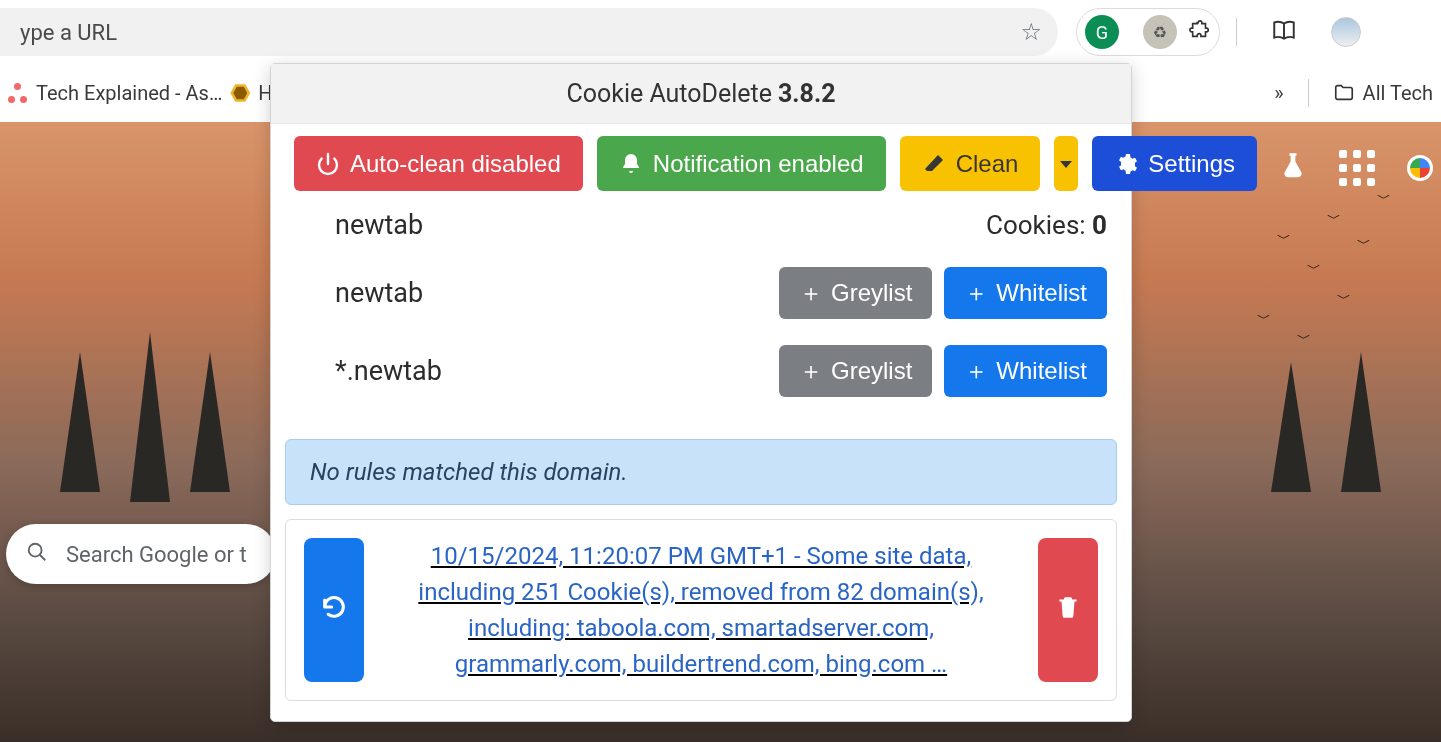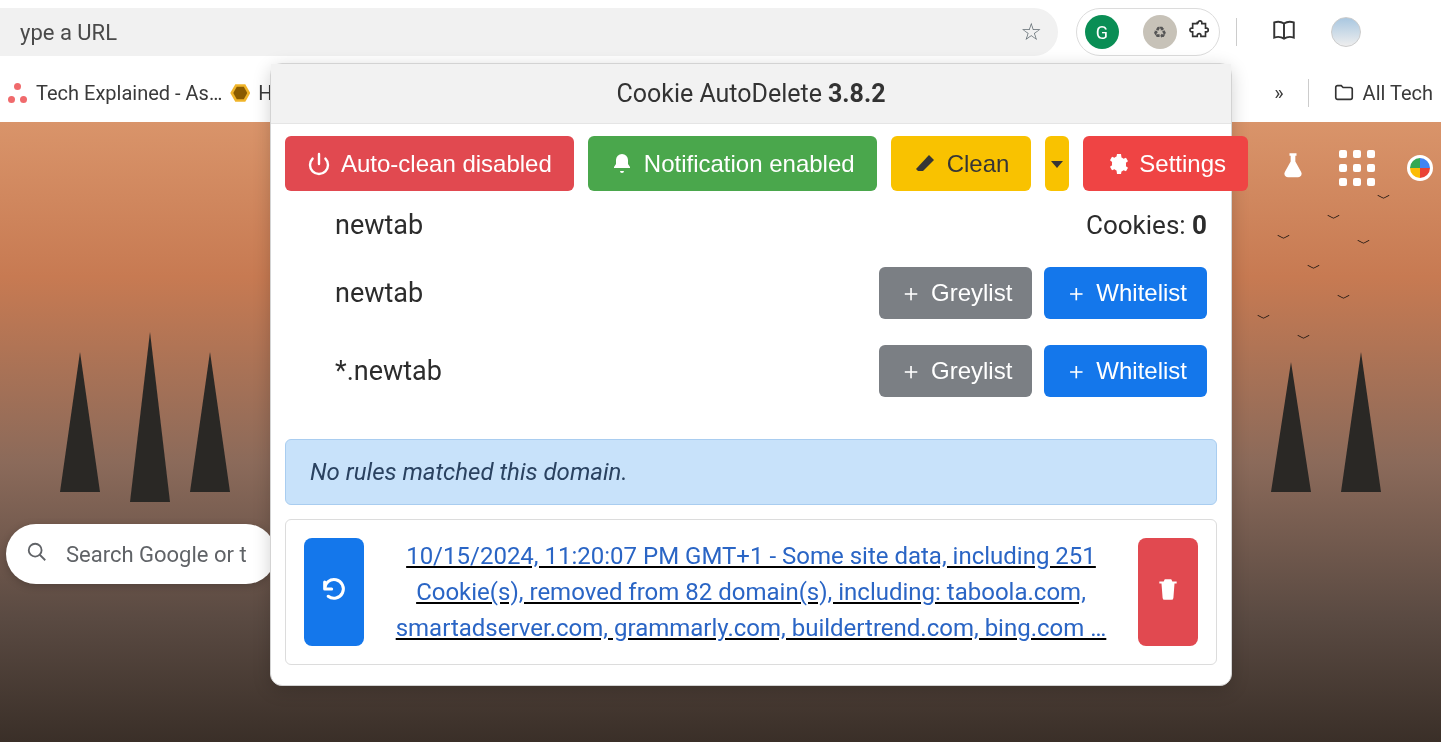--- a/index.html
+++ b/index.html
@@ -64,40 +64,40 @@
 .asana-dots{width:20px;height:20px;position:relative;}
 .asana-dots::before,.asana-dots::after{content:"";position:absolute;width:7px;height:7px;background:#f06a6c;border-radius:50%;}
 .asana-dots::before{top:0;left:6px;}
 .asana-dots::after{bottom:0;left:0;box-shadow:12px 0 0 #f06a6c;}
 .hex-ic{width:20px;height:20px;background:#f0b429;clip-path:polygon(25% 6%,75% 6%,100% 50%,75% 94%,25% 94%,0 50%);position:relative;}
 .hex-ic::after{content:"";position:absolute;inset:3px;background:#8a5b00;clip-path:inherit;}
 .bm-right{display:flex;align-items:center;gap:24px;font-size:20px;color:#3a3a3a;}
 .divider-v{width:1px;height:28px;background:#ccc;}
 
 .popup{
-  position:absolute; top:63px; left:270px; width:962px; background:#fff;
-  border:1px solid #d3d3d3; border-radius:12px; z-index:10;
+  position:absolute; top:63px; left:270px; width:862px; background:#fff;
+  border:1px solid #d3d3d3; border-radius:5px; z-index:10;
   box-shadow:0 4px 18px rgba(0,0,0,.18);
   padding-bottom:20px;
 }
 .pop-title{
   height:60px; background:#f2f2f2; display:flex;align-items:center;justify-content:center;
   font-size:25px; color:#333; border-bottom:1px solid #e5e5e5; gap:6px;
 }
 .pop-title b{font-weight:700;}
-.btn-row{display:flex;gap:14px;padding:12px 14px;}
+.btn-row{display:flex;gap:14px;padding:12px 23px;}
 .btn{
   display:flex;align-items:center;gap:10px;height:55px;border-radius:6px;
   font-size:24px;padding:0 22px;cursor:pointer;border:none;color:#fff;white-space:nowrap;
 }
 .btn-red{background:#e14950;}
 .btn-green{background:#4aa74c;}
 .btn-yellow{background:#f9c200;color:#363636;}
 .btn-caret{background:#f9c200;color:#363636;width:48px;justify-content:center;padding:0;}
-.btn-teal{background:#ef4444;}
+.btn-teal{background:#1d4ed8;}
 .ic{width:24px;height:24px;display:inline-flex;align-items:center;justify-content:center;}
 .ic svg{width:24px;height:24px;fill:currentColor;}
 .sect{padding:6px 24px;margin-left:40px;}
 .dom-row{display:flex;justify-content:space-between;align-items:center;margin:26px 0;}
 .dom-row:first-child{margin-top:0;}
 .dom-text{font-size:27px;color:#2c2c2c;}
 .cookie-count{font-size:26px;color:#2c2c2c;}
 .cookie-count b{font-weight:700;}
 .pill-row{display:flex;gap:12px;}
 .pill{display:flex;align-items:center;gap:8px;height:52px;border-radius:6px;font-size:24px;padding:0 20px;border:none;cursor:pointer;color:#fff;}

